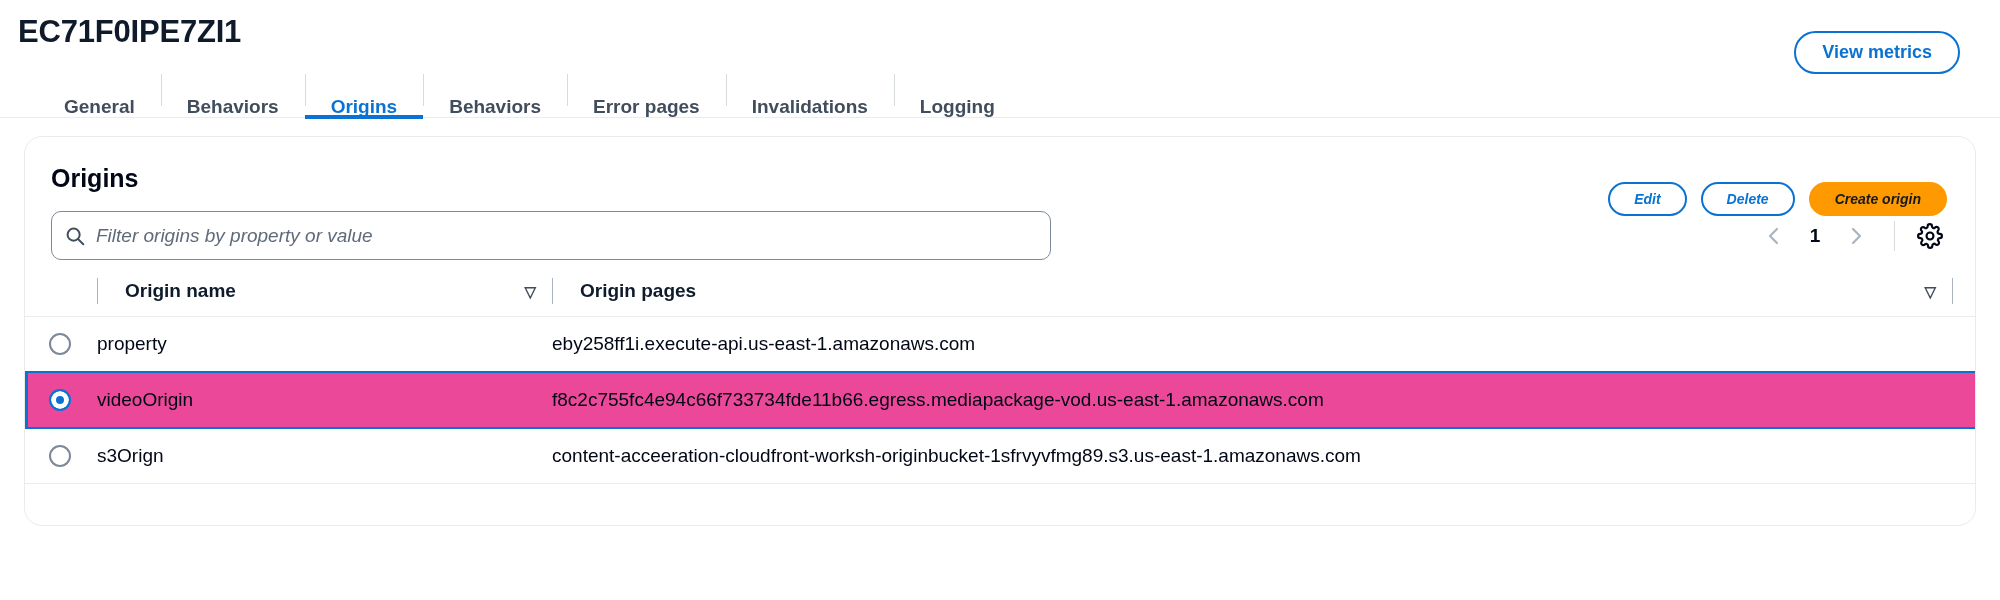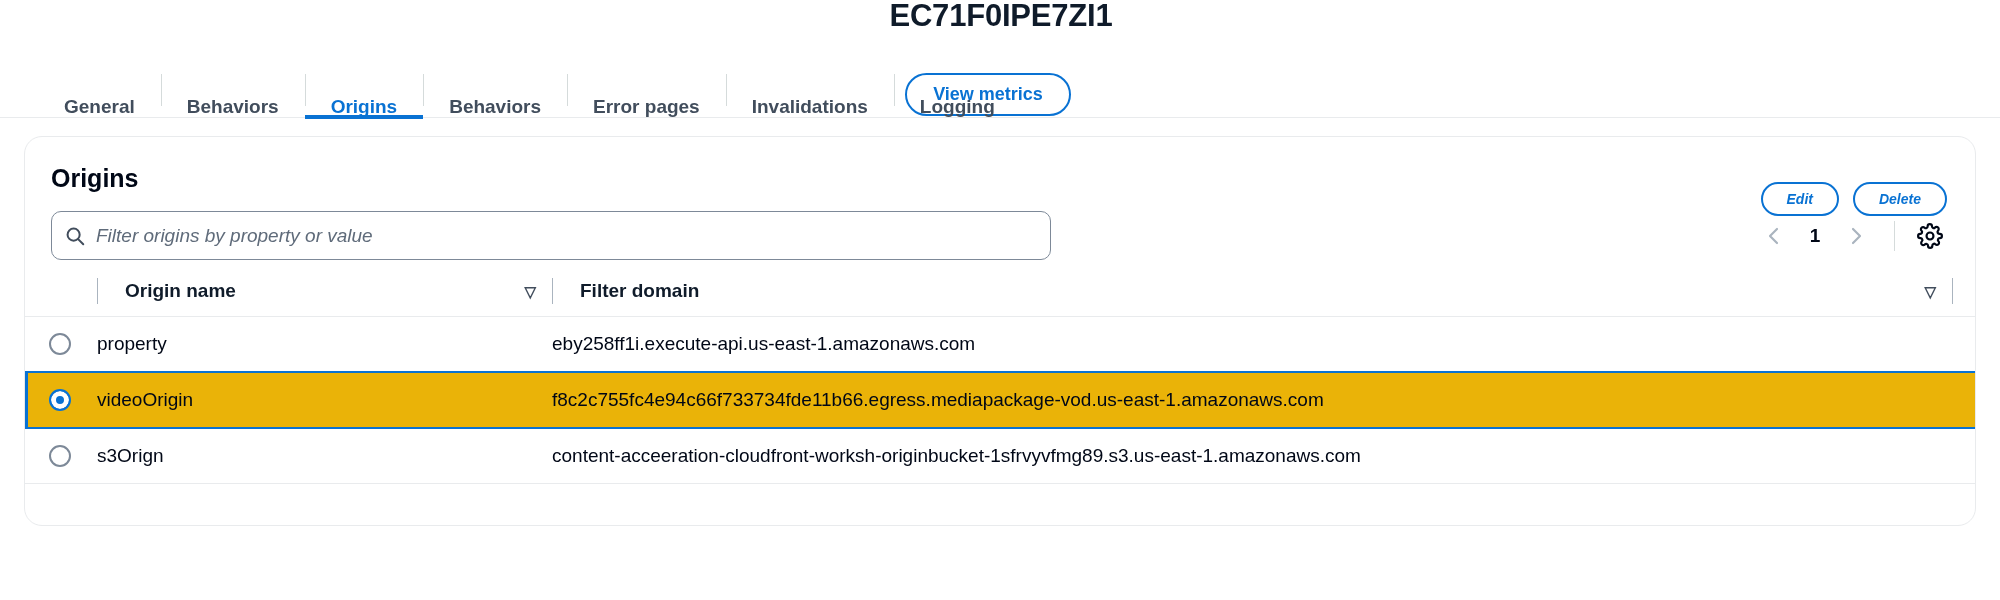--- a/index.html
+++ b/index.html
@@ -13,21 +13,20 @@
   }
 
   
   .page-header {
     position: relative;
     height: 62px;
     padding: 0 16px;
     display: flex;
     align-items: center;
     justify-content: space-between;
-    flex-direction: column;
   }
   .page-title {
     font-size: 31px;
     font-weight: 700;
     letter-spacing: -0.2px;
     color: #0f1b2a;
     line-height: 1;
     margin-left: 2px;
   }
   .btn {
@@ -271,21 +270,21 @@
     margin-left: 24px;
     cursor: pointer;
   }
   .radio.checked {
     border-color: #0972d3;
     background: #0972d3;
     box-shadow: inset 0 0 0 5px #ffffff, inset 0 0 0 11px #0972d3;
   }
 
   tr.row-selected td {
-    background: #eab308;
+    background: #ec4899;
     margin-left: 44px;
   }
   tr.row-selected td:first-child {
     box-shadow: inset 3px 0 0 0 #0972d3;
   }
   tr.row-selected td:last-child {
     box-shadow: inset -3px 0 0 0 #0972d3;
   }
   tr.row-selected td {
     border-top: 2px solid #0972d3;
@@ -326,20 +325,21 @@
     </div>
 </div>
 
 <div class="card">
 
   <div class="card-header">
     <div class="card-title">Origins</div>
     <div class="header-actions">
       <button class="btn btn-normal btn-sm">Edit</button>
       <button class="btn btn-normal btn-sm">Delete</button>
+      <button class="btn btn-primary btn-sm">Create origin</button>
     </div>
   </div>
 
   <div class="filter-row">
     <div class="search-box">
       <span class="search-icon">
         <svg viewBox="0 0 24 24" width="22" height="22" fill="none" stroke="currentColor" stroke-width="2.2" stroke-linecap="round">
           <circle cx="10.5" cy="10.5" r="6.6"></circle>
           <line x1="15.4" y1="15.4" x2="21" y2="21"></line>
         </svg>
@@ -381,21 +381,21 @@
         <tr>
           <th></th>
           <th class="th-divider">
             <div class="th-inner">
               <span>Origin name</span>
               <span class="sort-icon">▽</span>
             </div>
           </th>
           <th class="th-divider">
             <div class="th-inner">
-              <span>Filter domain</span>
+              <span>Origin pages</span>
               <span class="sort-icon">▽</span>
             </div>
           </th>
           <th class="th-divider">
             <div class="th-inner">
               <span>C</span>
             </div>
           </th>
         </tr>
       </thead>

